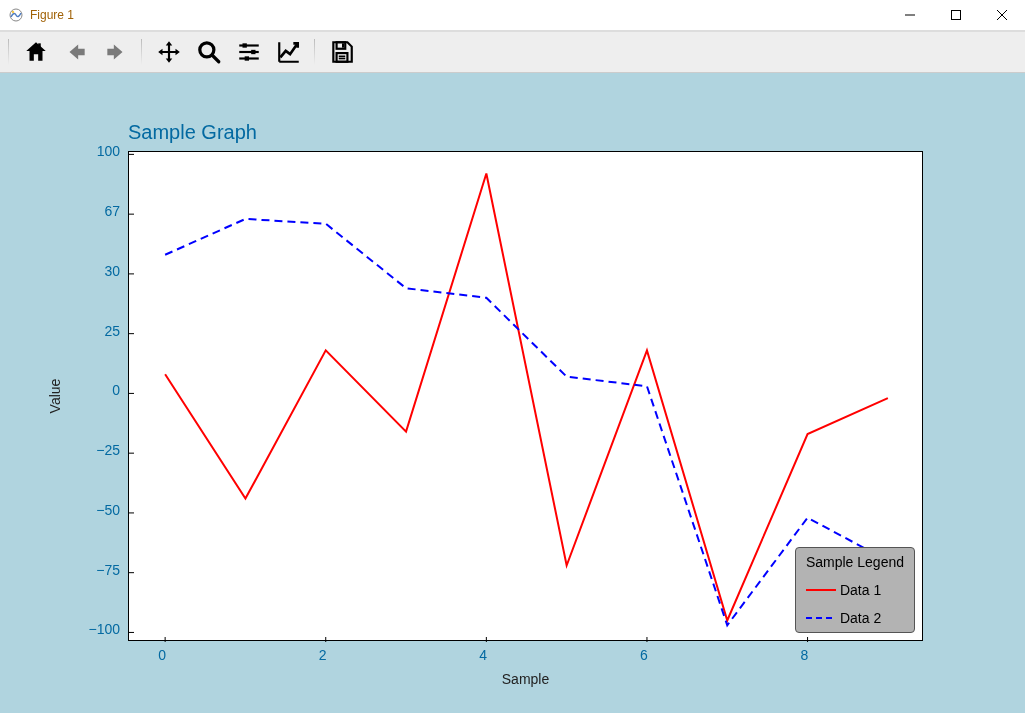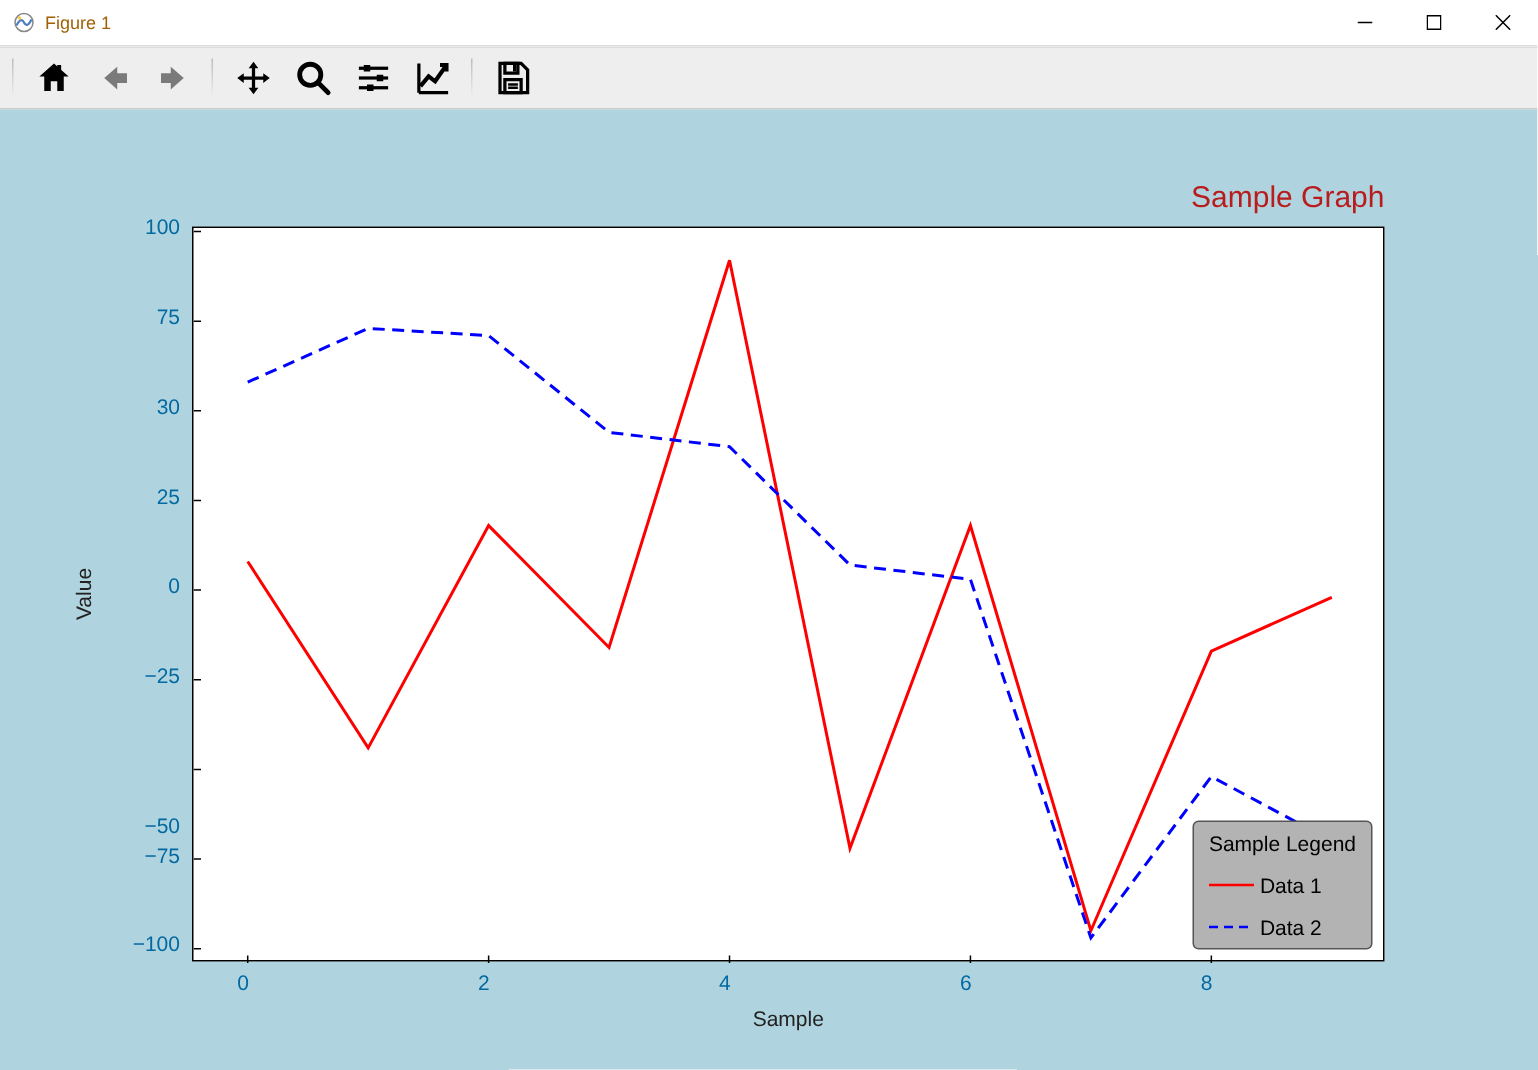--- a/index.html
+++ b/index.html
@@ -8,21 +8,21 @@
   .titlebar .tb-title{font-size:12px;color:#a16207}
   .win-btns{position:absolute;right:0;top:0;height:30px;display:flex}
   .win-btn{width:46px;height:30px;display:flex;align-items:center;justify-content:center;color:#000}
   .win-btn svg{display:block}
   .toolbar{height:40px;background:#eeeeee;border-bottom:1px solid #ccc;border-top:1px solid #ddd;display:flex;align-items:center;padding:0 4px;gap:2px}
   .sep{width:1px;height:26px;margin:0 6px 0 4px;background:linear-gradient(#bbb,#eee)}
   .tb-btn{width:38px;height:38px;display:flex;align-items:center;justify-content:center;border:none;background:transparent}
   .tb-btn svg{display:block}
   .figure-area{width:1025px;height:642px;background:#b0d4df;position:relative}
   .plot{position:absolute;background:#fff;border:1px solid #000;box-sizing:border-box}
-  .title{position:absolute;font-size:20px;color:#b91c1c;text-align:right}
+  .title{position:absolute;font-size:20px;color:#0369a1;text-align:left}
   .axis-label{position:absolute;font-size:14px;color:#222}
   .tick{position:absolute;font-size:14px;color:#0369a1}
   .legend{position:absolute;background:#b3b3b3;border:1px solid #555;border-radius:4px;padding:6px 10px 6px 10px;font-size:14px}
   .legend-title{text-align:center;margin-bottom:2px}
   .legend-row{display:flex;align-items:center;gap:4px;margin-top:12px}
   .legend-swatch{width:30px;height:12px;display:flex;align-items:center}
   .legend-swatch svg{display:block}
 </style>
 </head>
 <body>
@@ -159,20 +159,20 @@
       <span>Data 2</span>
     </div>
   </div>
 <div class="tick" style="left: 158.136px; top: 574px;">0</div>
     <div class="tick" style="left: 318.742px; top: 574px;">2</div>
     <div class="tick" style="left: 479.348px; top: 574px;">4</div>
     <div class="tick" style="left: 639.955px; top: 574px;">6</div>
     <div class="tick" style="left: 800.561px; top: 574px;">8</div>
     <div class="tick" style="right: 905px; top: 548.439px; text-align: right;">−100</div>
     <div class="tick" style="right: 905px; top: 488.683px; text-align: right;">−75</div>
-    <div class="tick" style="right: 905px; top: 428.927px; text-align: right; margin-top: 40px;">−50</div>
+    <div class="tick" style="right: 905px; top: 428.927px; text-align: right;">−50</div>
     <div class="tick" style="right: 905px; top: 369.171px; text-align: right;">−25</div>
     <div class="tick" style="right: 905px; top: 309.415px; text-align: right;">0</div>
     <div class="tick" style="right: 905px; top: 249.659px; text-align: right;">25</div>
     <div class="tick" style="right: 905px; top: 189.902px; text-align: right;">30</div>
-    <div class="tick" style="right: 905px; top: 130.146px; text-align: right;">75</div>
+    <div class="tick" style="right: 905px; top: 130.146px; text-align: right;">67</div>
     <div class="tick" style="right: 905px; top: 70.3902px; text-align: right;">100</div>
   </div>
 
 </body></html>

